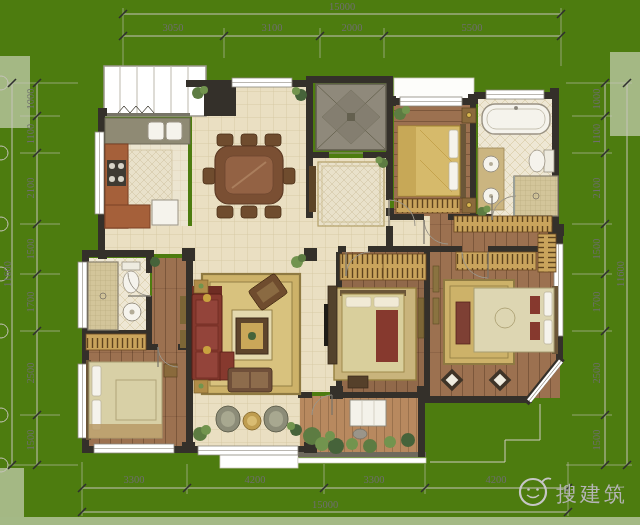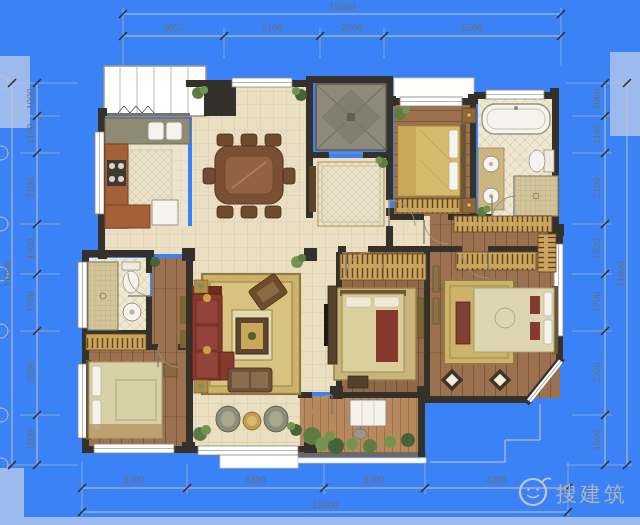--- a/index.html
+++ b/index.html
@@ -1,16 +1,16 @@
 <!DOCTYPE html>
 <html style="--wall: #34302a; --dimline: #c6c3bb; --tick: #2f2f2f; --dimtext: #6e6e6e; --tile: #eadfc2; --tileLine: #d5c7a0; --tileK: #ece5d0; --tileKLine: #dccfb2; --wood: #9c7150; --deck: #b8895f; --bathTile: #eee7d4; --bathLine: #d8cba6; --mosaic: #d3c59a; --mosaicLine: #b3a478; --hatch: #c9a45c; --hatchTick: #5f441e; --rug: #cdb269; --rugBorder: #8f7a42; --red: #86392e; --elev: #8f897b; --fixture: #f5f3ec; --fixtureLine: #9a9384; --gold: #c9a23f; --headboard: #6b5638; --furn: #6f4c2e; --bedgold: #d6ba6b; --bedpale: #ddd6b2; --green1: #5d7c42; --green2: #72944e; --green3: #46633a; --watermark: #b5b5b5;"><head>
 <meta charset="utf-8">
 <style>
   html,body{margin:0;padding:0;background:#fff;}
-  .stage{position:relative;width:640px;height:525px;background:#3b82f6;overflow:hidden;
+  .stage{position:relative;width:640px;height:525px;background:#4d7c0f;overflow:hidden;
          font-family:"Liberation Sans",sans-serif;}
   svg{display:block;}
   .dim-line{stroke:var(--dimline);stroke-width:1;fill:none;}
   .ext-line{stroke:var(--dimline);stroke-width:.7;fill:none;opacity:.85;}
   .tick{stroke:var(--tick);stroke-width:1.6;}
   .dim-text{font-family:"Liberation Serif",serif;font-size:10.5px;fill:var(--dimtext);}
   .wm-text{font-family:"DejaVu Sans",sans-serif;font-size:21px;fill:var(--watermark);letter-spacing:3px;}
   .wall{fill:var(--wall);}
   .win{fill:#ffffff;stroke:#8b877c;stroke-width:.8;}
   .winline{stroke:#8b877c;stroke-width:.6;}

